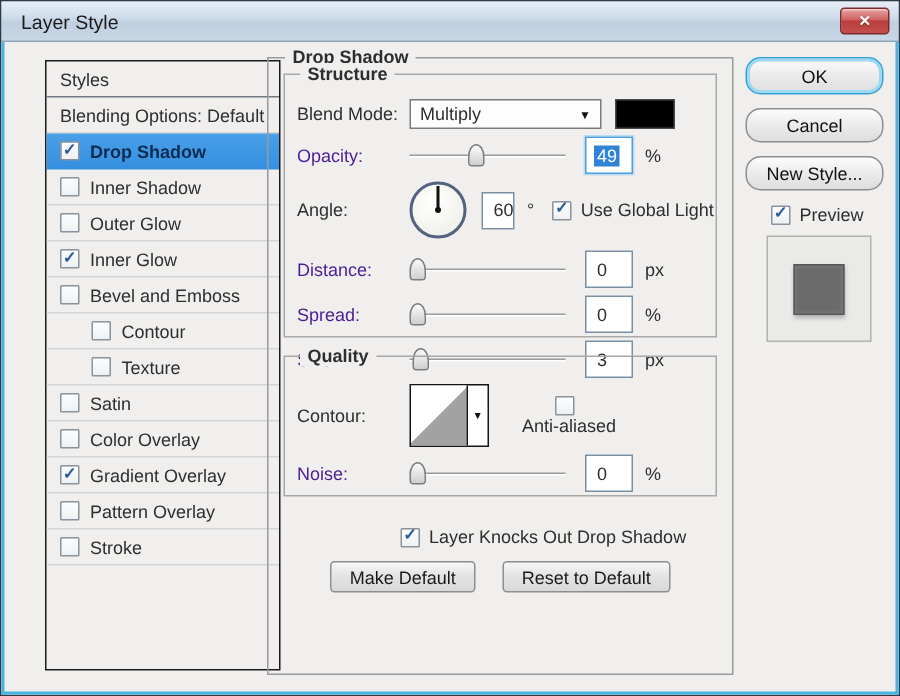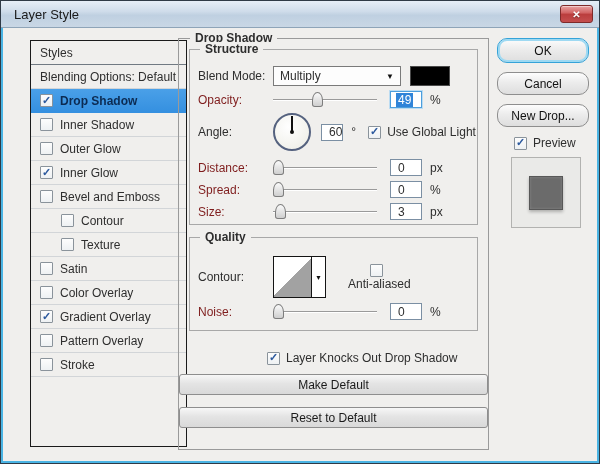--- a/index.html
+++ b/index.html
@@ -81,21 +81,21 @@
   }
   .group-legend {
     position: absolute; top: -8px; left: 10px; padding: 0 5px;
     background: #f0efed; font-weight: bold;
   }
   .g-structure { top: 10px; height: 176px; }
   .g-quality   { top: 198px; height: 94px; }
 
   .row { display: flex; align-items: center; margin: 0 8px 5px 8px; }
   .lab { width: 66px; text-align: left; margin-right: 9px; flex: 0 0 66px; white-space: nowrap; }
-  .lab.scrub { color: #7f1d1d; }
+  .lab.scrub { color: #4c1d95; }
 
   .g-structure .row.first { margin-top: 16px; }
   .g-quality .row.first { margin-top: 18px; }
 
   .dropdown {
     width: 128px; height: 20px; border: 1px solid #7a7a7a; background: #fdfdfd;
     display: flex; align-items: center; padding: 0 6px; cursor: default;
   }
   .dropdown .dd-arrow { margin-left: auto; font-size: 8px; color: #111; }
   .swatch { width: 40px; height: 20px; background: #000; border: 1px solid #4a4a4a; margin-left: 9px; cursor: default; }
@@ -105,21 +105,21 @@
     position: absolute; left: 0; right: 0; top: 7px; height: 1px;
     background: #9a9a9a; box-shadow: 0 1px 0 #fff;
   }
   .thumb {
     position: absolute; top: 0; width: 11px; height: 15px;
     background: linear-gradient(#fafafa, #cfcfcf);
     border: 1px solid #7d7d7d;
     border-radius: 50% 50% 25% 25% / 55% 55% 18% 18%;
   }
   .valbox {
-    width: 32px; height: 17px; margin-left: 13px;
+    width: 32px; height: 25px; margin-left: 13px;
     border: 1px solid #7b8fa3; background: #fff;
     display: flex; align-items: center; padding-left: 7px;
     font-size: 12px; cursor: text;
   }
   .valbox.focused { border-color: #4d9edc; box-shadow: 0 0 0 1px #bcdcf2; }
   .valbox .seltext { background: #3084d8; color: #fff; padding: 0 2px; margin-left: -2px; }
   .unit { margin-left: 8px; white-space: nowrap; }
 
   .dial {
     width: 38px; height: 38px; border-radius: 50%;
@@ -141,21 +141,21 @@
   }
   .contour-thumb {
     width: 38px; height: 40px; margin: 0; border-right: 1px solid #141414;
     background: linear-gradient(135deg, #ffffff 49.6%, #a2a2a2 50%);
   }
   .contour-dd { width: 13px; display: flex; align-items: center; justify-content: center; font-size: 7px; color:#111; }
   .contour-row .cbwrap { margin-left: 22px; flex-direction: column; }
 
   .knockout-row { margin: 14px 0 0 88px; }
 
-  .panel-btn-row { display: flex; justify-content: center; gap: 12px; margin-top: 9px; flex-direction: column; }
+  .panel-btn-row { display: flex; justify-content: center; gap: 18px; margin-top: 9px; }
   .btn {
     height: 21px; padding: 0 12px;
     border: 1px solid #8e8e8e; border-radius: 3px;
     background: linear-gradient(#f7f7f7, #e4e4e4 45%, #d9d9d9);
     display: flex; align-items: center; justify-content: center;
     font-size: 12px; color: #1a1a1a; cursor: default; white-space: nowrap;
   }
 
   
   .right-col { position: absolute; left: 494px; top: 10px; width: 92px; }
@@ -379,21 +379,21 @@
         <div class="panel-btn-row">
           <div class="btn">Make Default</div>
           <div class="btn">Reset to Default</div>
         </div>
       </div>
     </div>
 
     <div class="right-col">
       <div class="rbtn default">OK</div>
       <div class="rbtn">Cancel</div>
-      <div class="rbtn">New Drop...</div>
+      <div class="rbtn">New Style...</div>
       <div class="cbwrap preview-row">
         <span class="cb checked">
             <i class="mark">✓</i>
           </span>
         <span>Preview</span>
       </div>
       <div class="preview-box">
         <div class="preview-inner"></div>
       </div>
     </div>

